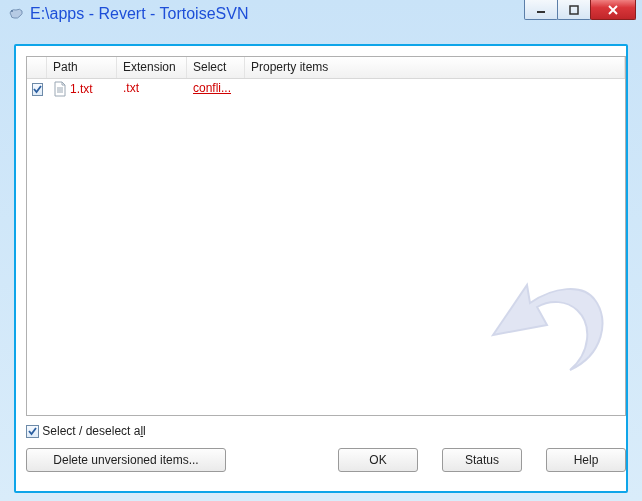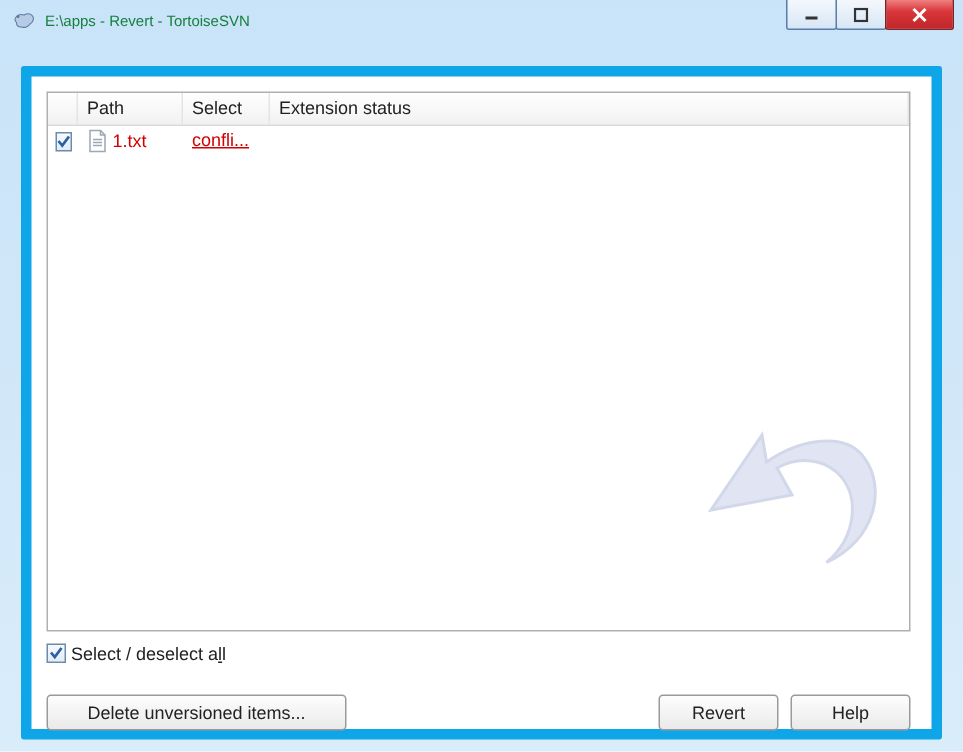--- a/index.html
+++ b/index.html
@@ -18,22 +18,22 @@
     display: flex;
     align-items: center;
     background: transparent;
   }
   .titlebar .app-icon {
     width: 16px; height: 16px;
     margin-right: 6px;
     display: inline-flex; align-items: center; justify-content: center;
   }
   .titlebar .title-text {
-    font-size: 10px;
-    color: #15803d;
+    font-size: 16px;
+    color: #1d4ed8;
   }
   .window-controls {
     position: absolute;
     top: 0; right: 6px;
     display: flex;
     gap: 0;
   }
   .wc-btn {
     width: 34px; height: 20px;
     border: 1px solid #5b7ea8;
@@ -50,23 +50,23 @@
     border-color: #8a1e1e;
   }
   .wc-btn svg { display: block; }
 
   
   .client {
     position: absolute;
     left: 14px; right: 14px;
     top: 44px; bottom: 8px;
     background: #ffffff;
-    border: 7px solid #0ea5e9;
+    border: 2px solid #0ea5e9;
     border-radius: 2px;
-    padding: 10px 14px 10px 10px;
+    padding: 10px 0 10px 10px;
   }
 
   
   .file-list {
     height: 360px;
     border: 1px solid #b0b0b0;
     background: #ffffff;
     position: relative;
     overflow: hidden;
   }
@@ -119,31 +119,31 @@
     right: 10px; bottom: 10px;
     width: 140px; height: 140px;
     opacity: 0.55;
     pointer-events: none;
   }
 
   
   .selall {
     margin-top: 8px;
     display: flex;
-    align-items: flex-start;
+    align-items: center;
     font-size: 12px;
     color: #222;
   }
   .selall .ul { text-decoration: underline; }
 
   
   .btnrow {
-    margin-top: 20px;
-    display: flex;
-    gap: 8px;
+    margin-top: 10px;
+    display: flex;
+    gap: 24px;
   }
   .btnrow .spacer { flex: 1; }
   .btn {
     min-width: 80px;
     height: 24px;
     padding: 0 14px;
     font-size: 12px;
     color: #222;
     background: linear-gradient(to bottom,#fdfdfd,#eaeaea);
     border: 1px solid #9a9a9a;
@@ -194,22 +194,23 @@
       </svg>
   </div>
 </div>
 
 <div class="client">
 
   <div class="file-list">
     <div class="fl-header">
       <div class="col col-chk"></div>
       <div class="col col-path">Path</div>
+      <div class="col col-ext">Extension</div>
       <div class="col col-status">Select</div>
-      <div class="col col-prop">Extension status</div>
+      <div class="col col-prop">Property items</div>
     </div>
 
     <div class="fl-row">
       <div class="cell cell-chk">
         <span class="cb checked">
           <svg width="9" height="9" viewBox="0 0 9 9">
               <polyline points="1,4 3.5,7 8,1" fill="none" stroke="#2b5fa0" stroke-width="1.8"></polyline>
             </svg>
         </span>
       </div>
@@ -218,20 +219,21 @@
           <svg width="14" height="16" viewBox="0 0 14 16">
             <path d="M2 1 H9 L12 4 V15 H2 Z" fill="#ffffff" stroke="#9aa7b4" stroke-width="1"></path>
             <path d="M9 1 V4 H12" fill="none" stroke="#9aa7b4" stroke-width="1"></path>
             <line x1="4" y1="7" x2="10" y2="7" stroke="#9aa7b4"></line>
             <line x1="4" y1="9" x2="10" y2="9" stroke="#9aa7b4"></line>
             <line x1="4" y1="11" x2="10" y2="11" stroke="#9aa7b4"></line>
           </svg>
         </span>
         <span>1.txt</span>
       </div>
+      <div class="cell cell-ext">.txt</div>
       <div class="cell cell-status">confli...</div>
       <div class="cell cell-prop"></div>
     </div>
 
     <svg class="watermark" viewBox="0 0 140 140">
       <path d="M120 35
                C135 55, 128 90, 95 105
                C115 88, 118 60, 102 45
                C92 36, 76 34, 62 42
                L72 60
@@ -250,17 +252,18 @@
     </span>
     &nbsp;
     <span>
       <span>Select / deselect a</span><span class="ul">l</span><span>l</span>
     </span>
   </div>
 
   <div class="btnrow">
     <div class="btn wide">Delete unversioned items...</div>
     <div class="spacer"></div>
-    <div class="btn">Revert</div>
+    <div class="btn">OK</div>
+    <div class="btn">Status</div>
     <div class="btn">Help</div>
   </div>
 
 </div>
 
 </body></html>

